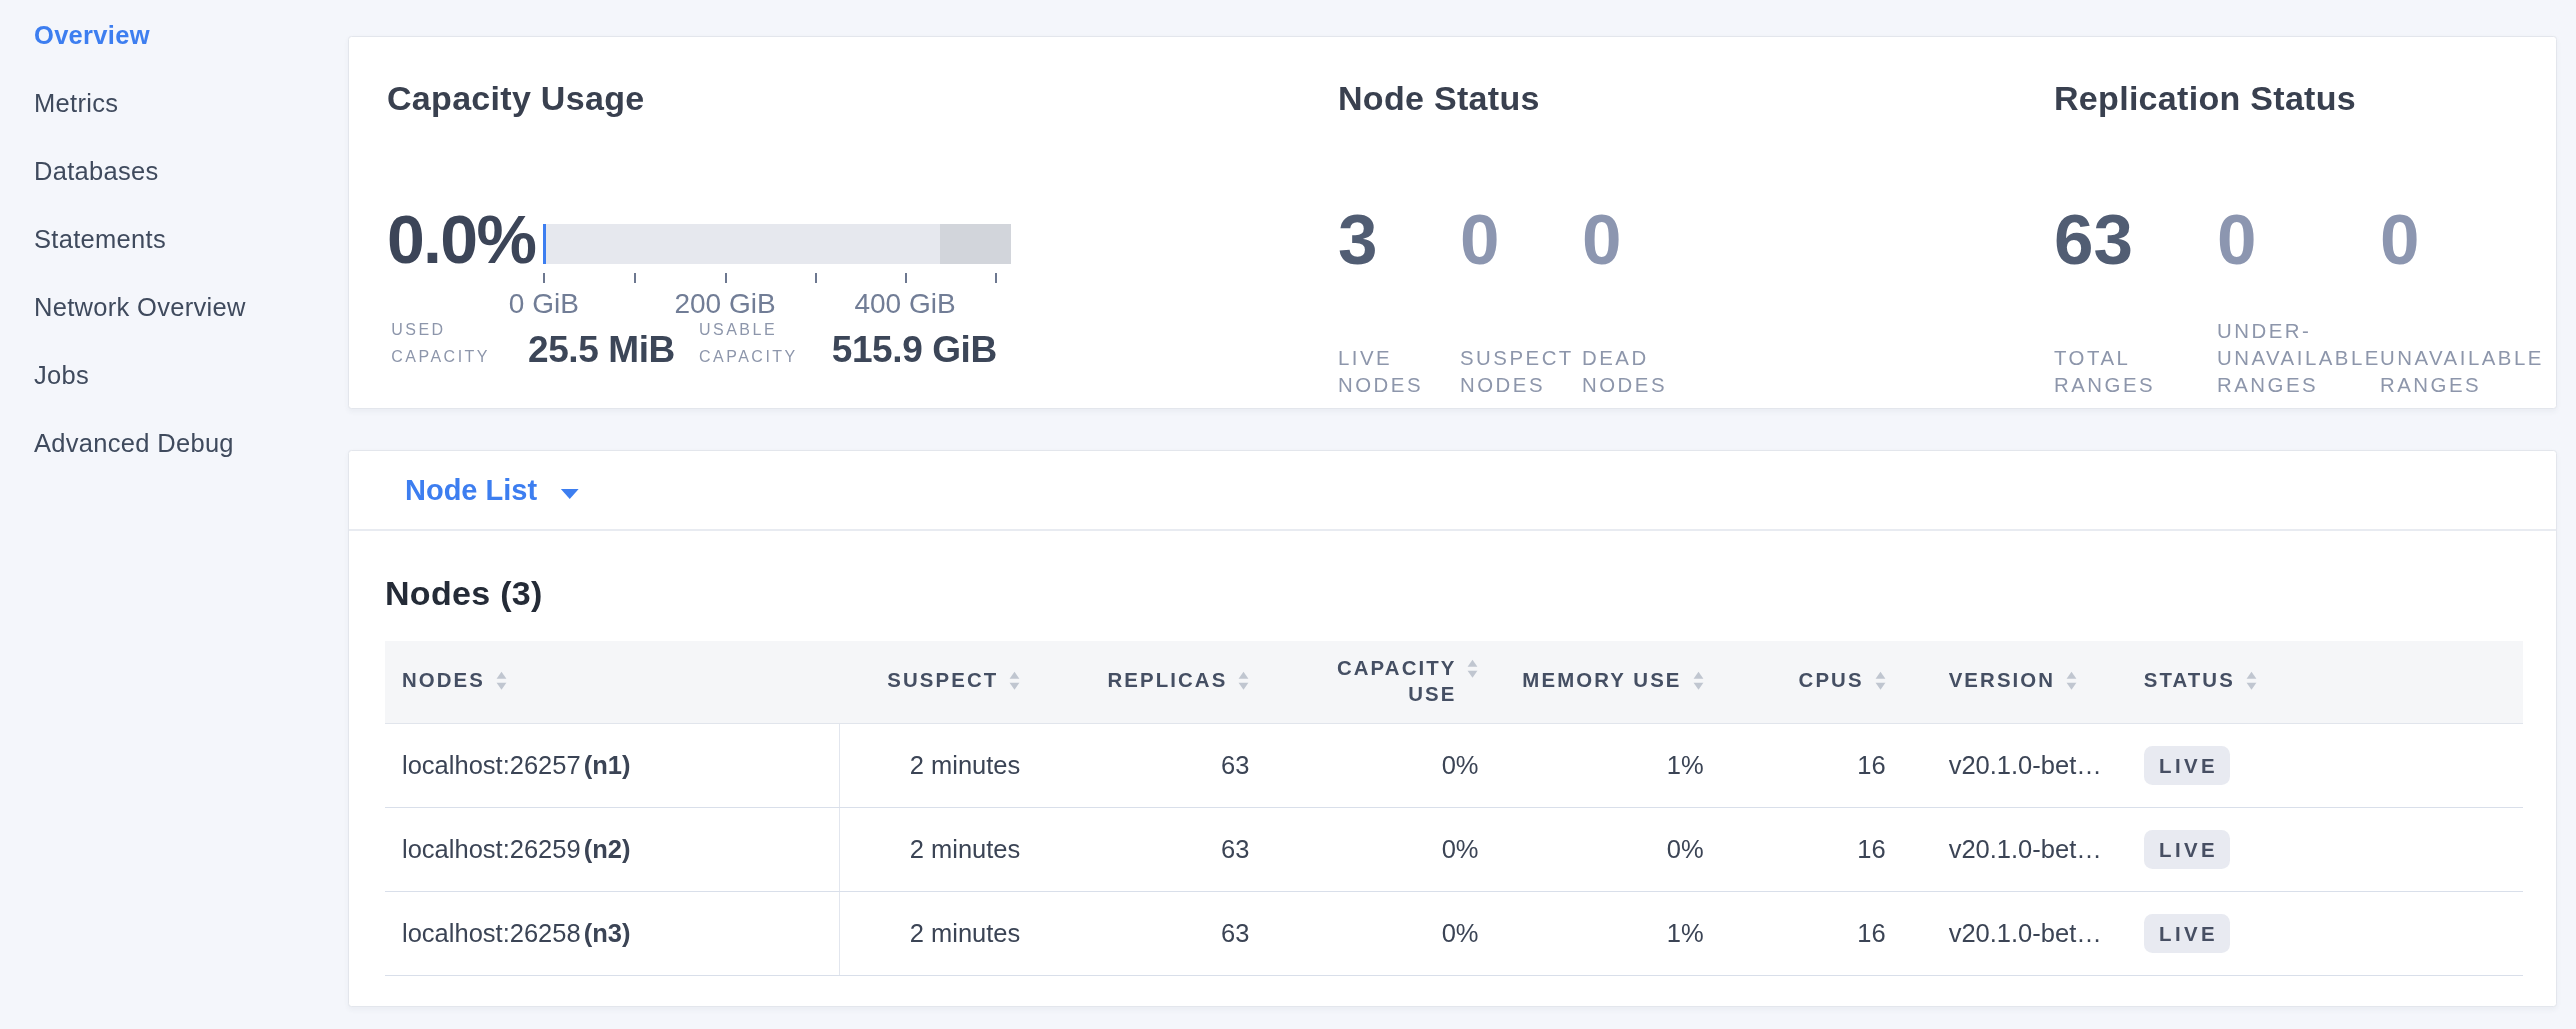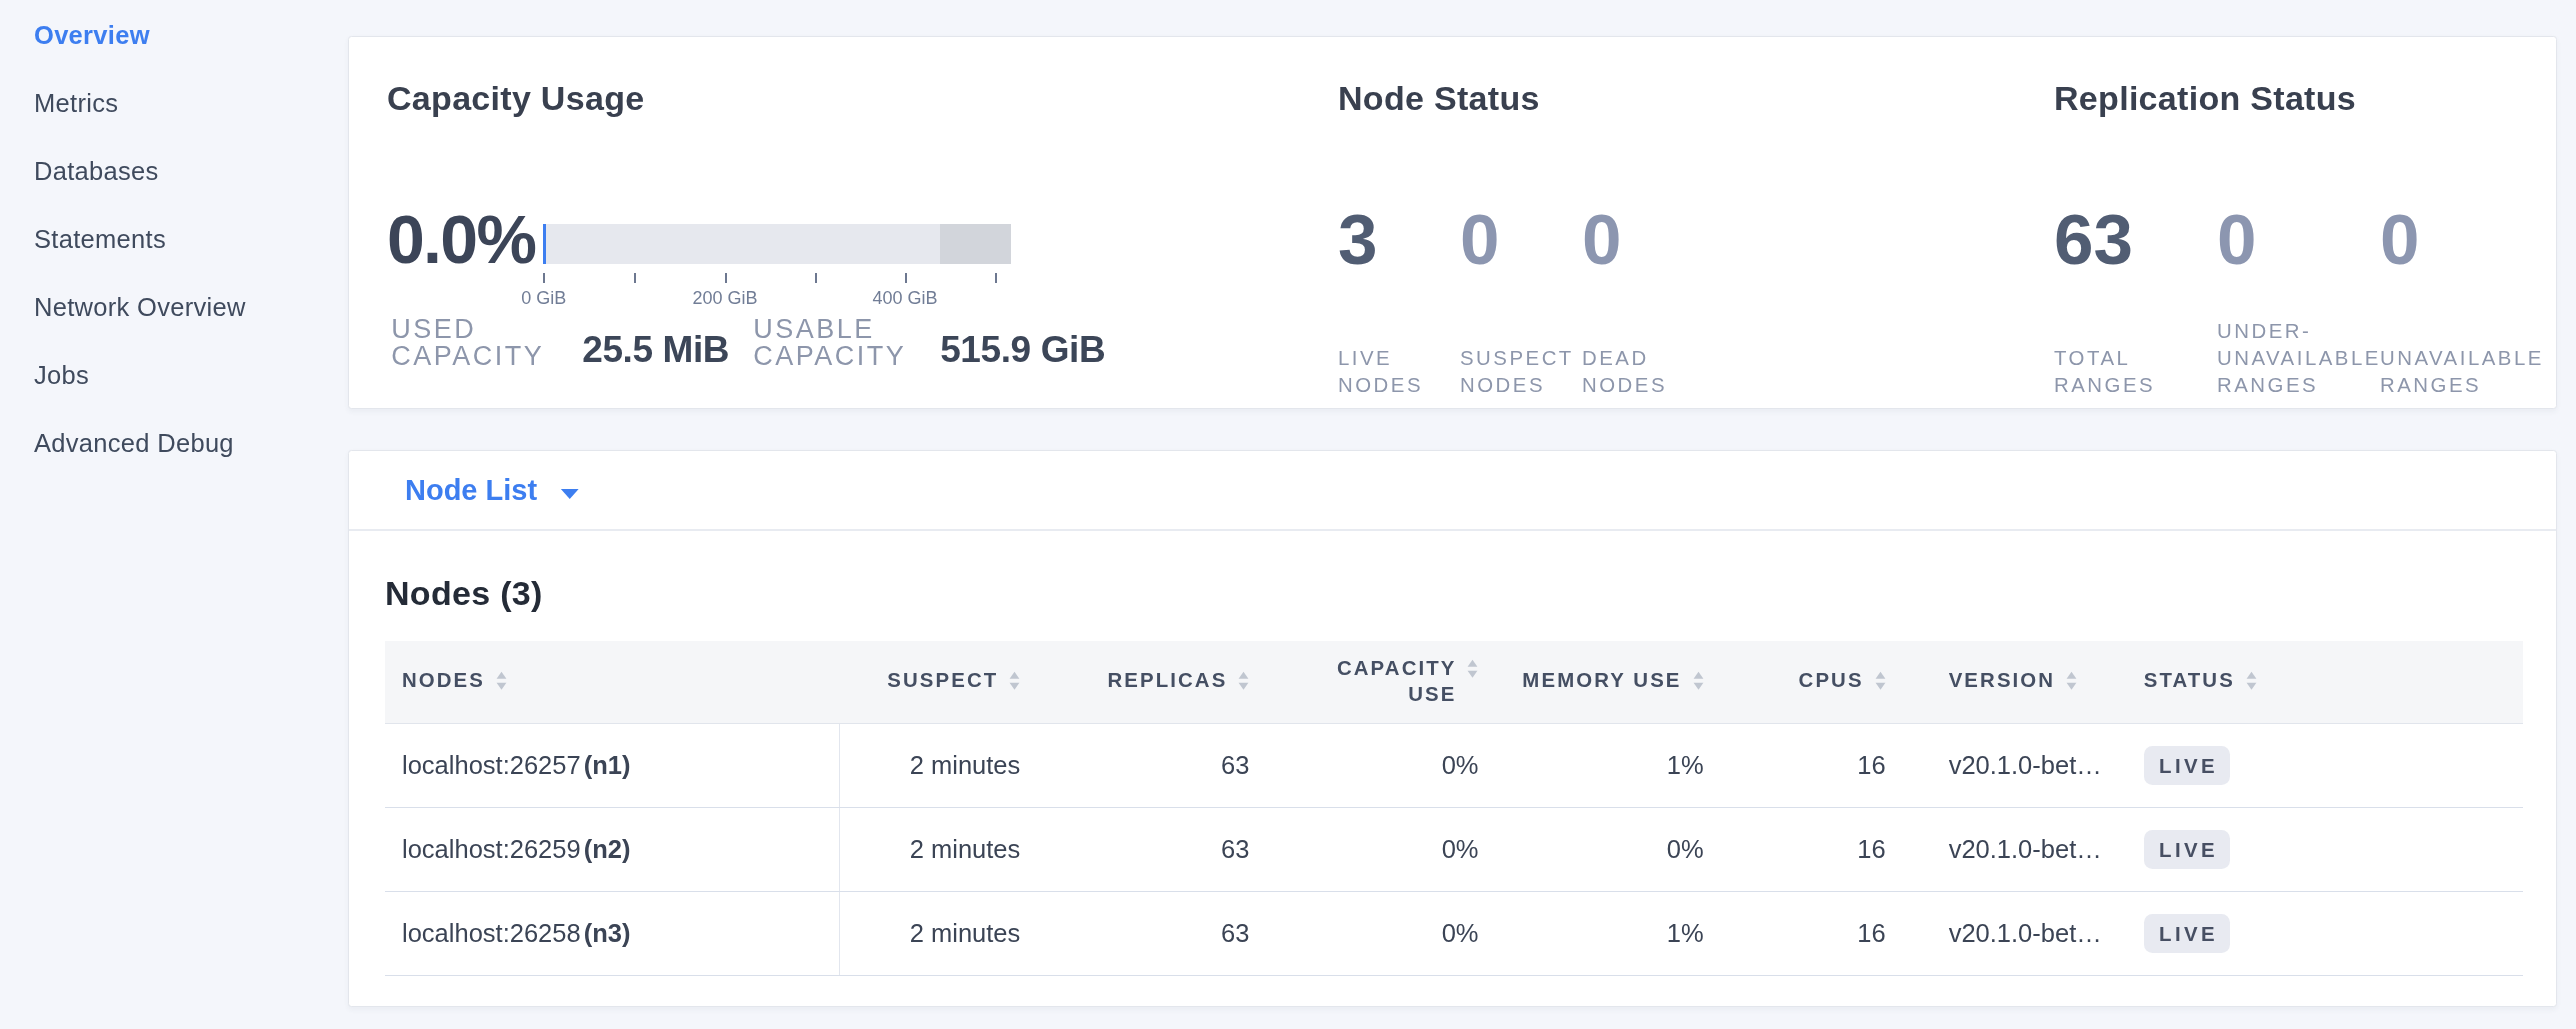--- a/index.html
+++ b/index.html
@@ -39,25 +39,25 @@
   .cap-main { display: flex; margin-top: 85px; position: relative; }
   .cap-percent { width: 156px; font-size: 68px; line-height: 71px; font-weight: 600; letter-spacing: -1.7px; color: #3c4558; }
   .cap-chart { padding-top: 19.5px; width: 468px; }
   .cap-bar { position: relative; width: 468px; height: 40px; background: #e6e8ee; }
   .cap-bar-other { position: absolute; top: 0; bottom: 0; right: 0; width: 71px; background: #d2d5db; }
   .cap-bar-used { position: absolute; top: 0; bottom: 0; left: 0; width: 3.4px; background: #3d7ef0; }
   .cap-ticks { position: relative; height: 10.2px; margin-top: 9.3px; }
   .tick { position: absolute; top: 0; width: 1.7px; height: 10.2px; background: #6d7890; }
   .tick.t0 { left: 0; } .tick.t1 { left: 91px; } .tick.t2 { left: 182px; }
   .tick.t3 { left: 272px; } .tick.t4 { left: 362px; } .tick.t5 { left: 452px; }
-  .cap-ticklabels { position: relative; height: 25.5px; margin-top: 5.1px; font-size: 18px; color: #717d96; }
+  .cap-ticklabels { position: relative; height: 25.5px; margin-top: 5.1px; font-size: 28px; color: #717d96; }
   .ticklabel { position: absolute; transform: translateX(-50%); white-space: nowrap; }
   .ticklabel.l0 { left: 0.8px; } .ticklabel.l1 { left: 182px; } .ticklabel.l2 { left: 362px; }
   .cap-summary { position: absolute; left: 4.2px; top: 238px; display: flex; align-items: flex-end; }
-  .sum-label { font-size: 27px; line-height: 27px; letter-spacing: 2.5px; color: #8d96ab; white-space: nowrap; }
+  .sum-label { font-size: 16px; line-height: 27px; letter-spacing: 2.5px; color: #8d96ab; white-space: nowrap; }
   .sum-value { font-size: 37px; line-height: 41px; font-weight: 700; letter-spacing: -0.4px; color: #3c4658; white-space: nowrap; }
   .sum-value.used { margin-left: 38px; }
   .sum-label.usable { margin-left: 24px; }
   .sum-value.usable { margin-left: 34px; }
 
   
   .metrics-row { display: flex; margin-top: 85px; }
   .metric { display: flex; flex-direction: column; height: 195px; }
   .sec-nodestatus .metric { width: 122px; }
   .sec-replication .metric { width: 163px; }

